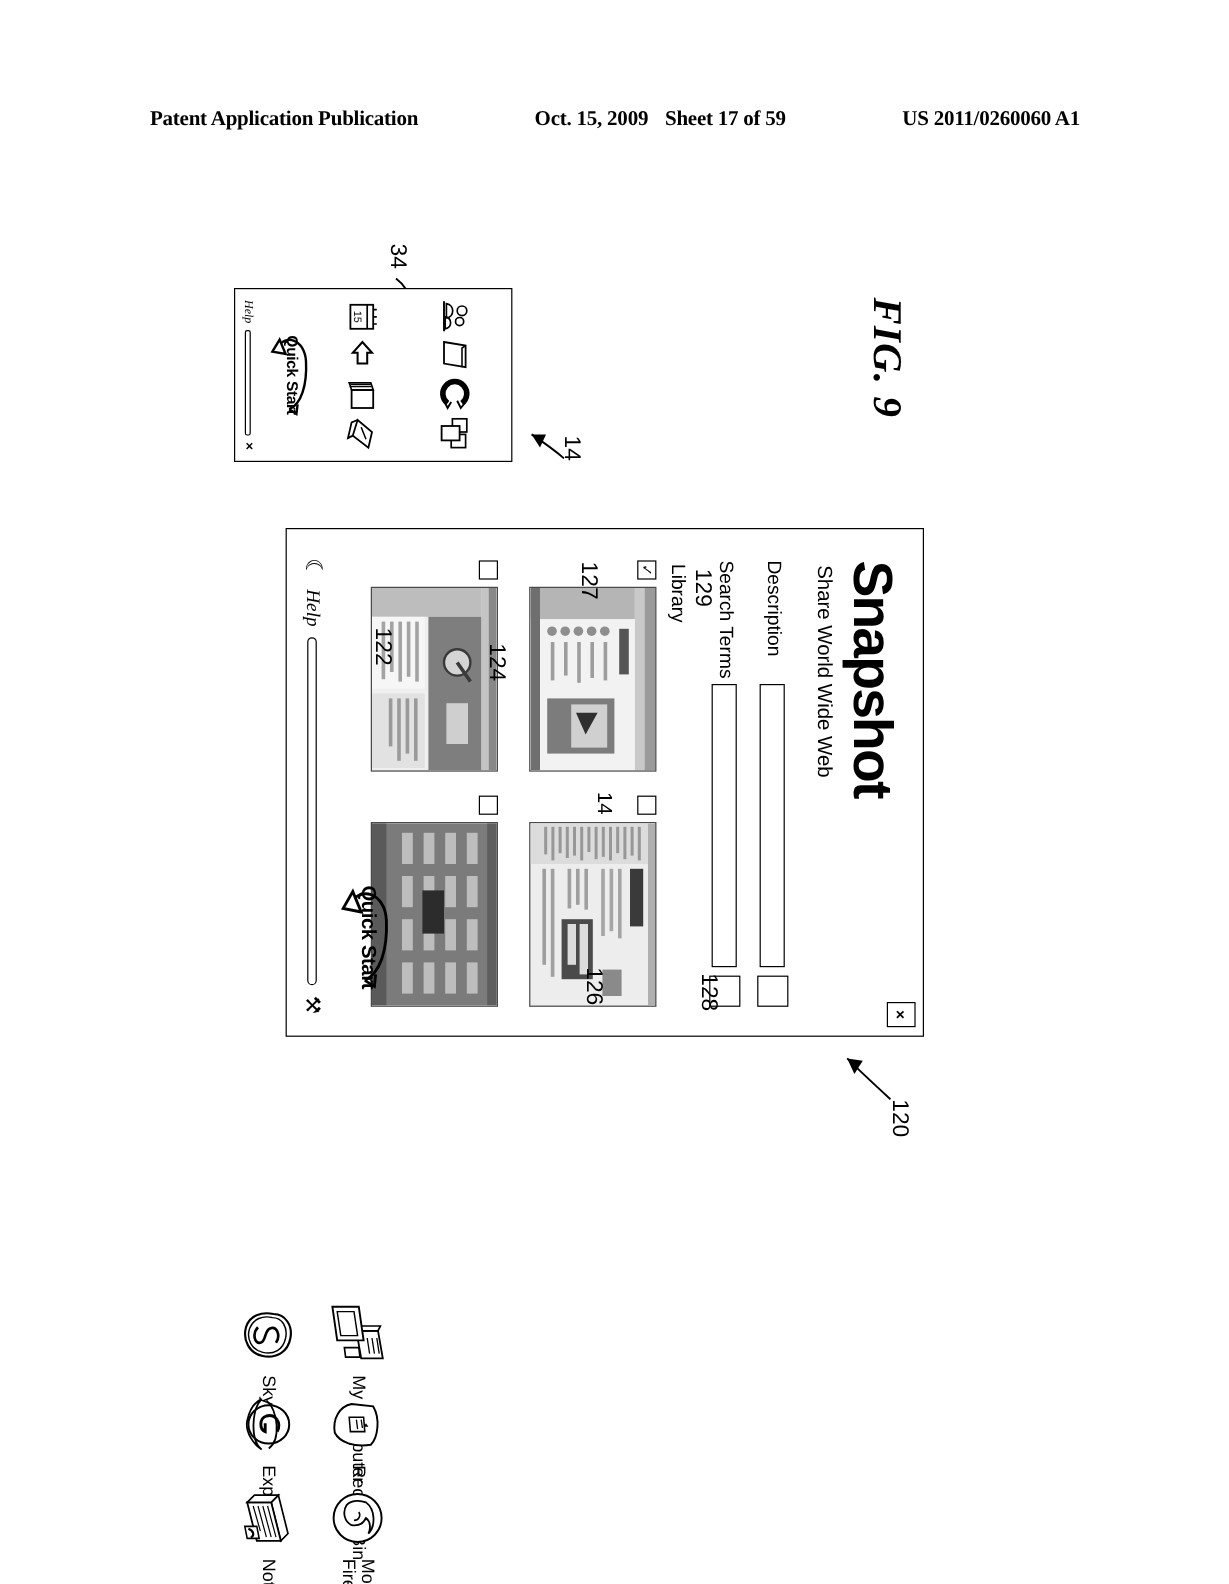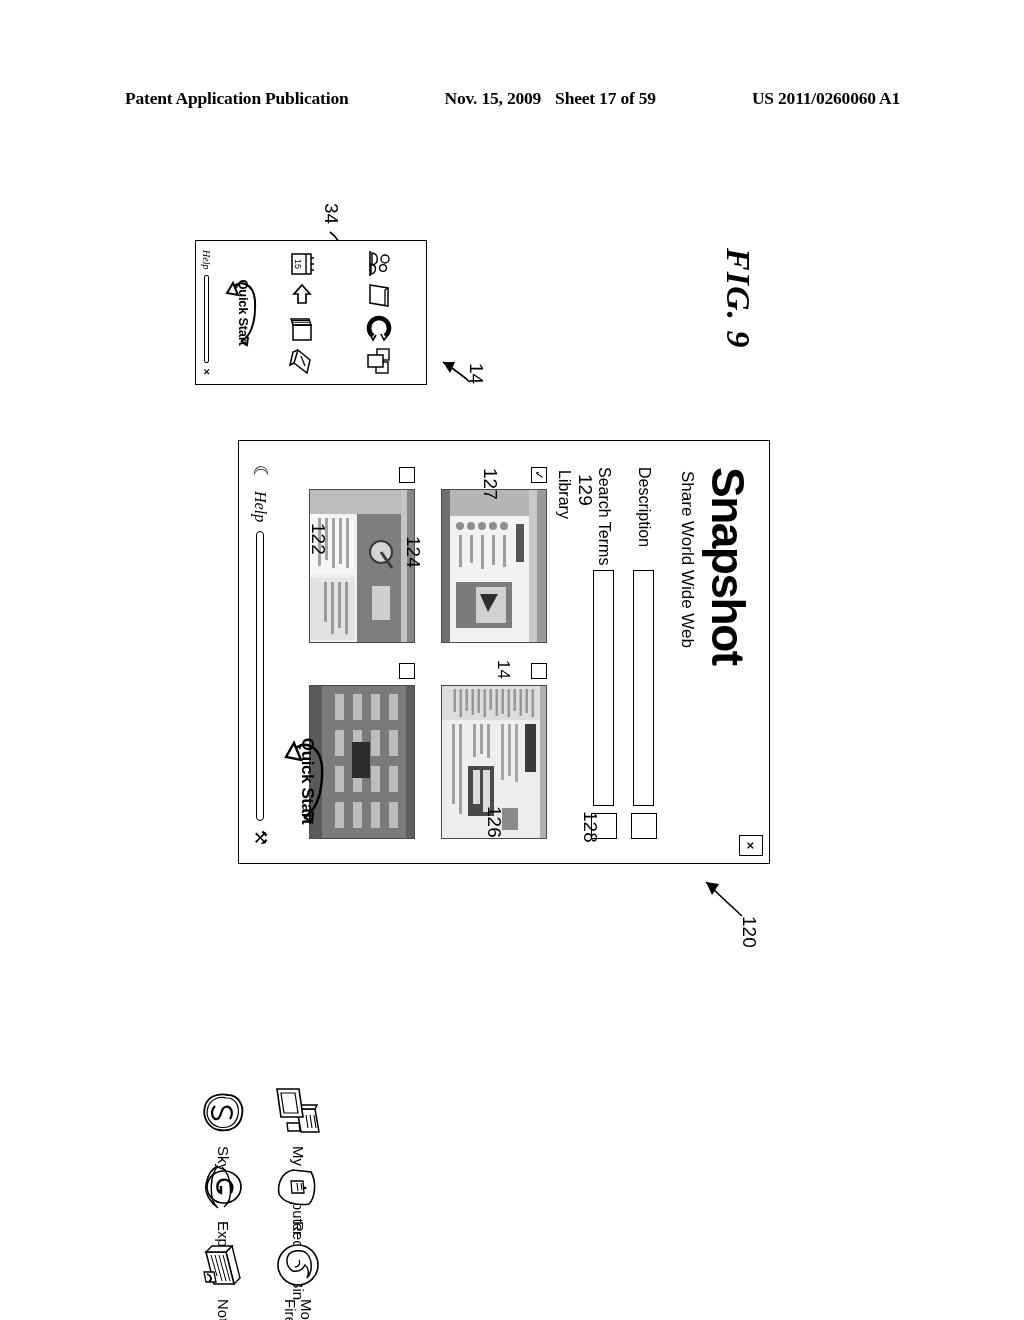--- a/index.html
+++ b/index.html
@@ -298,21 +298,21 @@
     line-height: 1.05;
     font-family: "Liberation Sans", sans-serif;
   }
 </style>
 </head>
 <body>
 
 <div id="patent-header">
   <span>Patent Application Publication</span>
   <span class="hdr-mid">
-    <span>Nov. 15, 2009</span>
+    <span>Oct. 15, 2009</span>
     <span>Sheet 17 of 59</span>
   </span>
   <span>US 2011/0260060 A1</span>
 </div>
 
 <div id="fig-label">FIG. 9</div>
 
 <svg class="leaders" viewBox="0 0 1024 1320">
 
   <path d="M330 232 C 345 243, 345 262, 345 276" fill="none" stroke="#000" stroke-width="1.6"></path>

